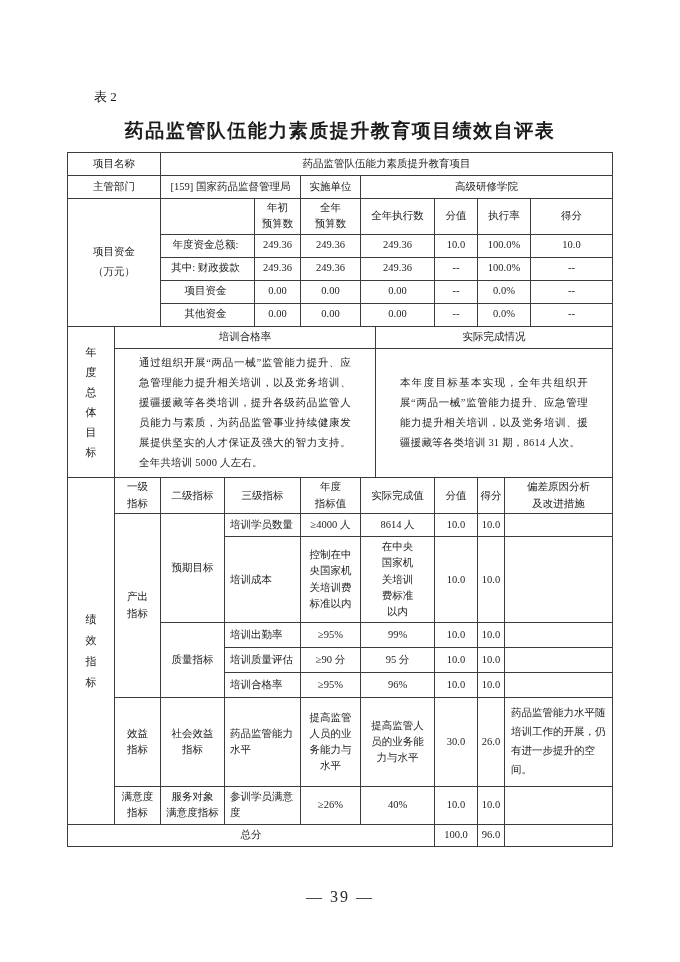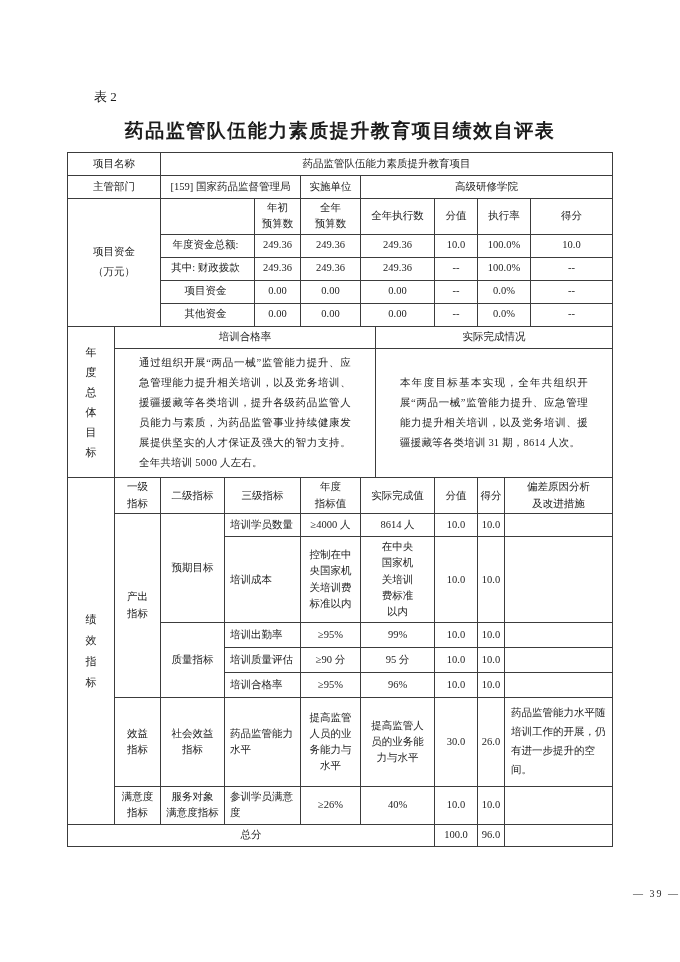--- a/index.html
+++ b/index.html
@@ -24,21 +24,21 @@
   .pre  { white-space:pre-line; }
   .leftal { text-align:left; padding-left:5px; }
   .rightal { text-align:center; padding-right:6px; }
   .para {
     text-align:justify; vertical-align:middle;
     padding:4px 24px; line-height:1.92; letter-spacing:.2px;
   }
   .vsec  { white-space:pre-line; line-height:20px; font-size:11px; }
   .vsec4 { white-space:pre-line; line-height:21px; font-size:11px; }
   .fundlabel { white-space:pre-line; line-height:1.95; }
-  .footer { position:absolute; left:0; width:680px; top:888px; text-align:right; font-size:10px; color:#2a2a2a; letter-spacing:2px; }
+  .footer { position:absolute; left:0; width:680px; top:888px; text-align:center; font-size:16px; color:#2a2a2a; letter-spacing:2px; }
 </style>
 </head>
 <body>
 
 <div class="page">
   <div class="content">
 
     <div class="table-label">表 2</div>
     <div class="doc-title">药品监管队伍能力素质提升教育项目绩效自评表</div>
 

